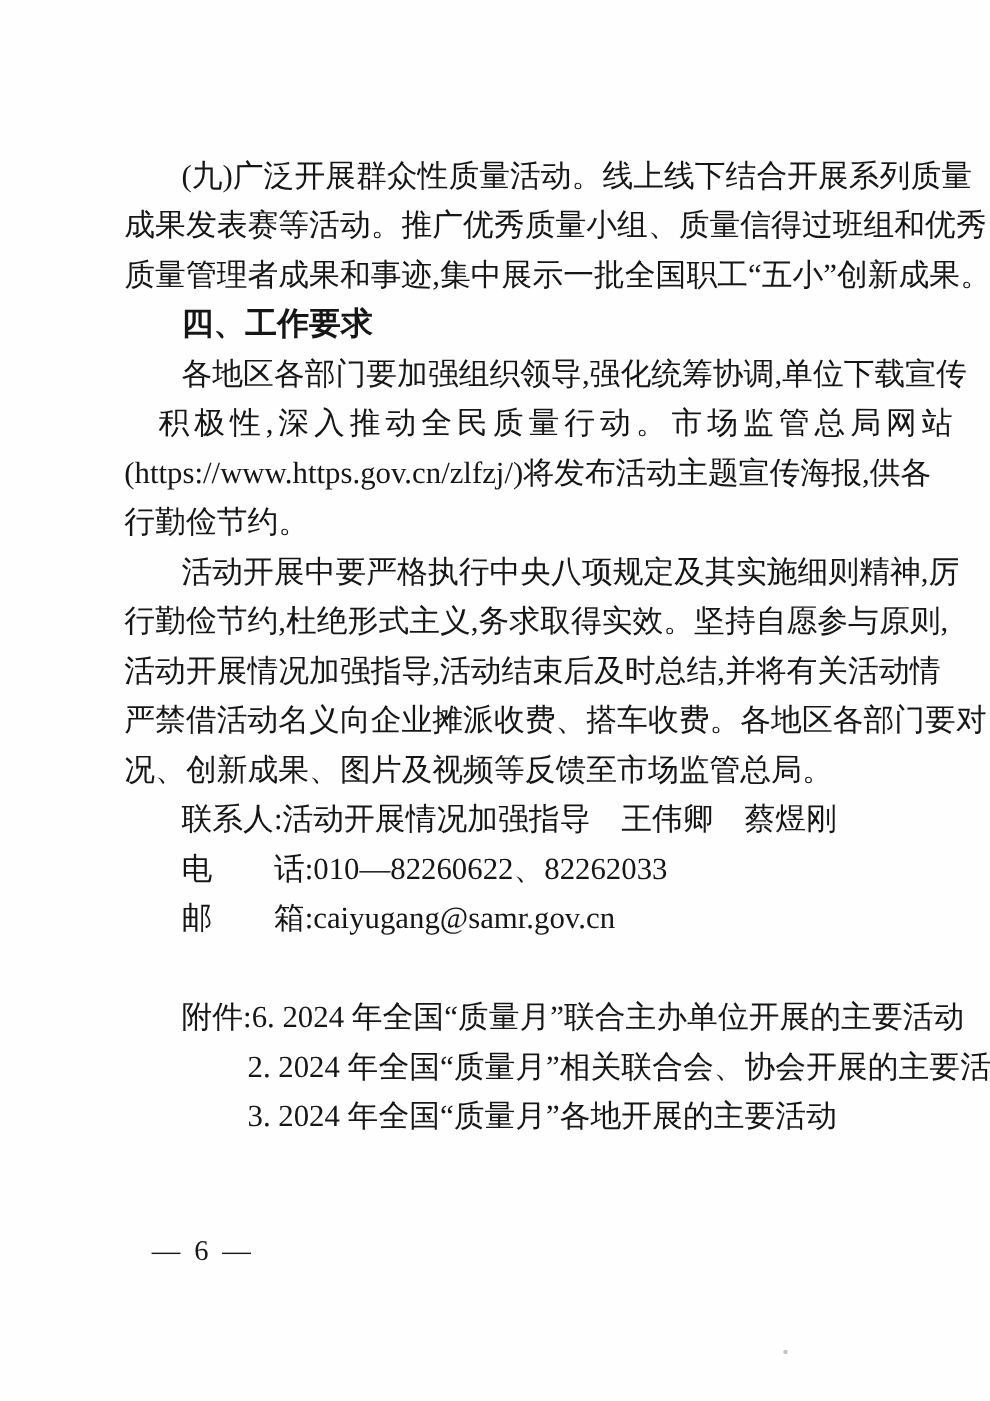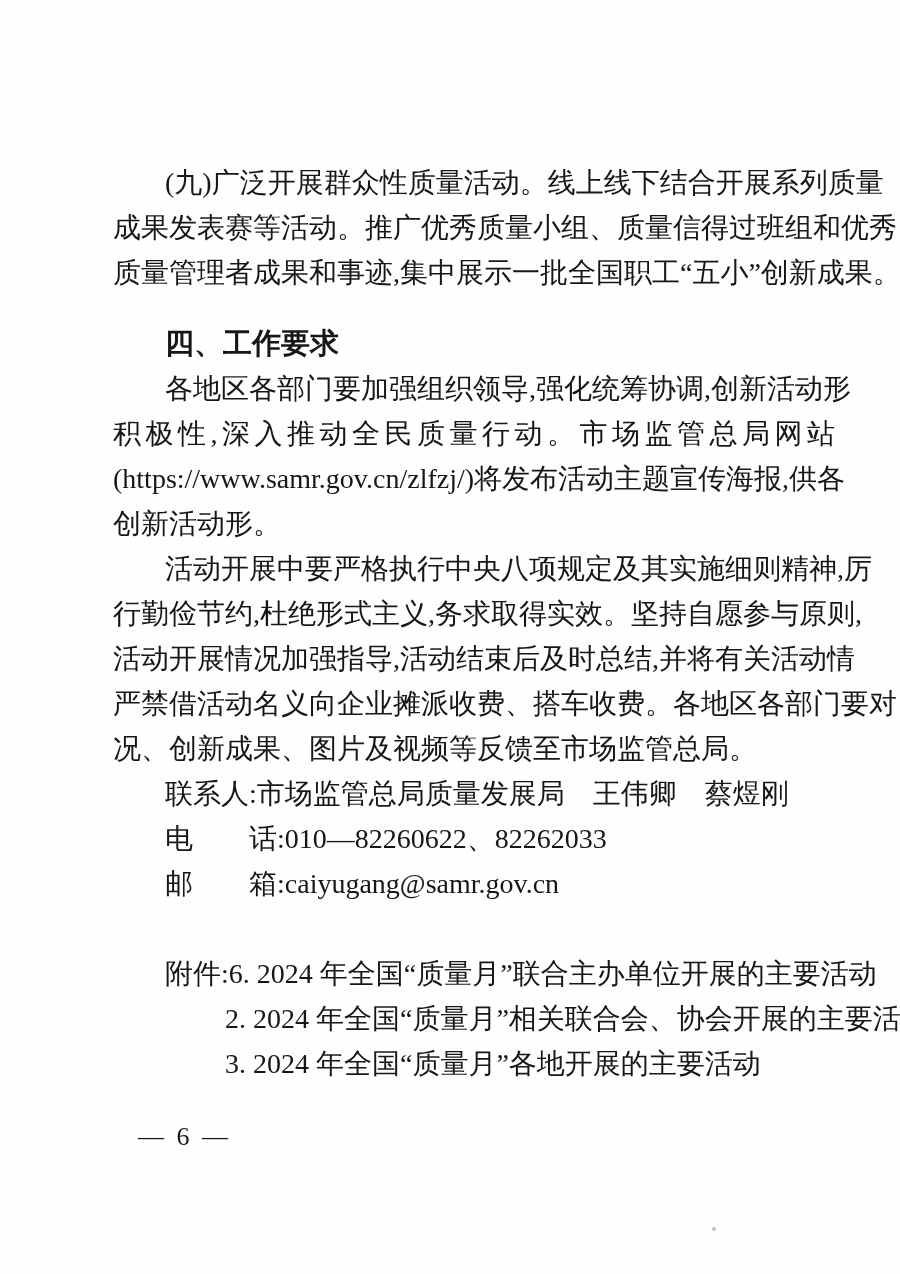--- a/index.html
+++ b/index.html
@@ -12,42 +12,42 @@
     width: 900px;
     height: 1274px;
     background: #fefefe;
     overflow: hidden;
     font-family: "Liberation Serif", "DejaVu Serif", serif;
     color: #161616;
   }
   .content {
     position: absolute;
     left: 113px;
-    top: 160px;
+    top: 138px;
     width: 692px;
     font-size: 28px;
     line-height: 45px;
   }
   .line {
     height: 45px;
     white-space: nowrap;
     overflow: visible;
   }
   .indent {
     text-indent: 52px;
   }
   .heading {
     font-weight: 700;
     font-family: "Liberation Sans", "DejaVu Sans", sans-serif;
     font-size: 29px;
-    margin-top: 26px;
   }
   
   .spread {
     letter-spacing: 4.5px;
+    margin-left: 31px;
   }
   .attachments {
     margin-top: 45px;
   }
   .att-first {
     text-indent: 52px;
   }
   .att-cont {
     padding-left: 112px;
   }
@@ -76,32 +76,32 @@
 
 <div class="page">
   <div class="content">
 
     <div class="line indent">(九)广泛开展群众性质量活动。线上线下结合开展系列质量</div>
     <div class="line">成果发表赛等活动。推广优秀质量小组、质量信得过班组和优秀</div>
     <div class="line">质量管理者成果和事迹,集中展示一批全国职工“五小”创新成果。</div>
 
     <div class="line indent heading">四、工作要求</div>
 
-    <div class="line indent">各地区各部门要加强组织领导,强化统筹协调,创新活动形</div>
+    <div class="line indent">各地区各部门要加强组织领导,强化统筹协调,单位下载宣传</div>
     <div class="line spread">积极性,深入推动全民质量行动。市场监管总局网站</div>
-    <div class="line">(https://www.samr.gov.cn/zlfzj/)将发布活动主题宣传海报,供各</div>
-    <div class="line">创新活动形。</div>
+    <div class="line">(https://www.https.gov.cn/zlfzj/)将发布活动主题宣传海报,供各</div>
+    <div class="line">行勤俭节约。</div>
 
     <div class="line indent">活动开展中要严格执行中央八项规定及其实施细则精神,厉</div>
     <div class="line">行勤俭节约,杜绝形式主义,务求取得实效。坚持自愿参与原则,</div>
     <div class="line">活动开展情况加强指导,活动结束后及时总结,并将有关活动情</div>
     <div class="line">严禁借活动名义向企业摊派收费、搭车收费。各地区各部门要对</div>
     <div class="line">况、创新成果、图片及视频等反馈至市场监管总局。</div>
 
-    <div class="line indent">联系人:市场监管总局质量发展局　王伟卿　蔡煜刚</div>
+    <div class="line indent">联系人:活动开展情况加强指导　王伟卿　蔡煜刚</div>
     <div class="line indent">电　　话:010—82260622、82262033</div>
     <div class="line indent">邮　　箱:caiyugang@samr.gov.cn</div>
 
     <div class="attachments">
       <div class="line att-first"><span>附件:</span><span>6. 2024 年全国“质量月”联合主办单位开展的主要活动</span></div>
       <div class="line att-cont">2. 2024 年全国“质量月”相关联合会、协会开展的主要活动</div>
       <div class="line att-cont">3. 2024 年全国“质量月”各地开展的主要活动</div>
     </div>
 
   </div>

